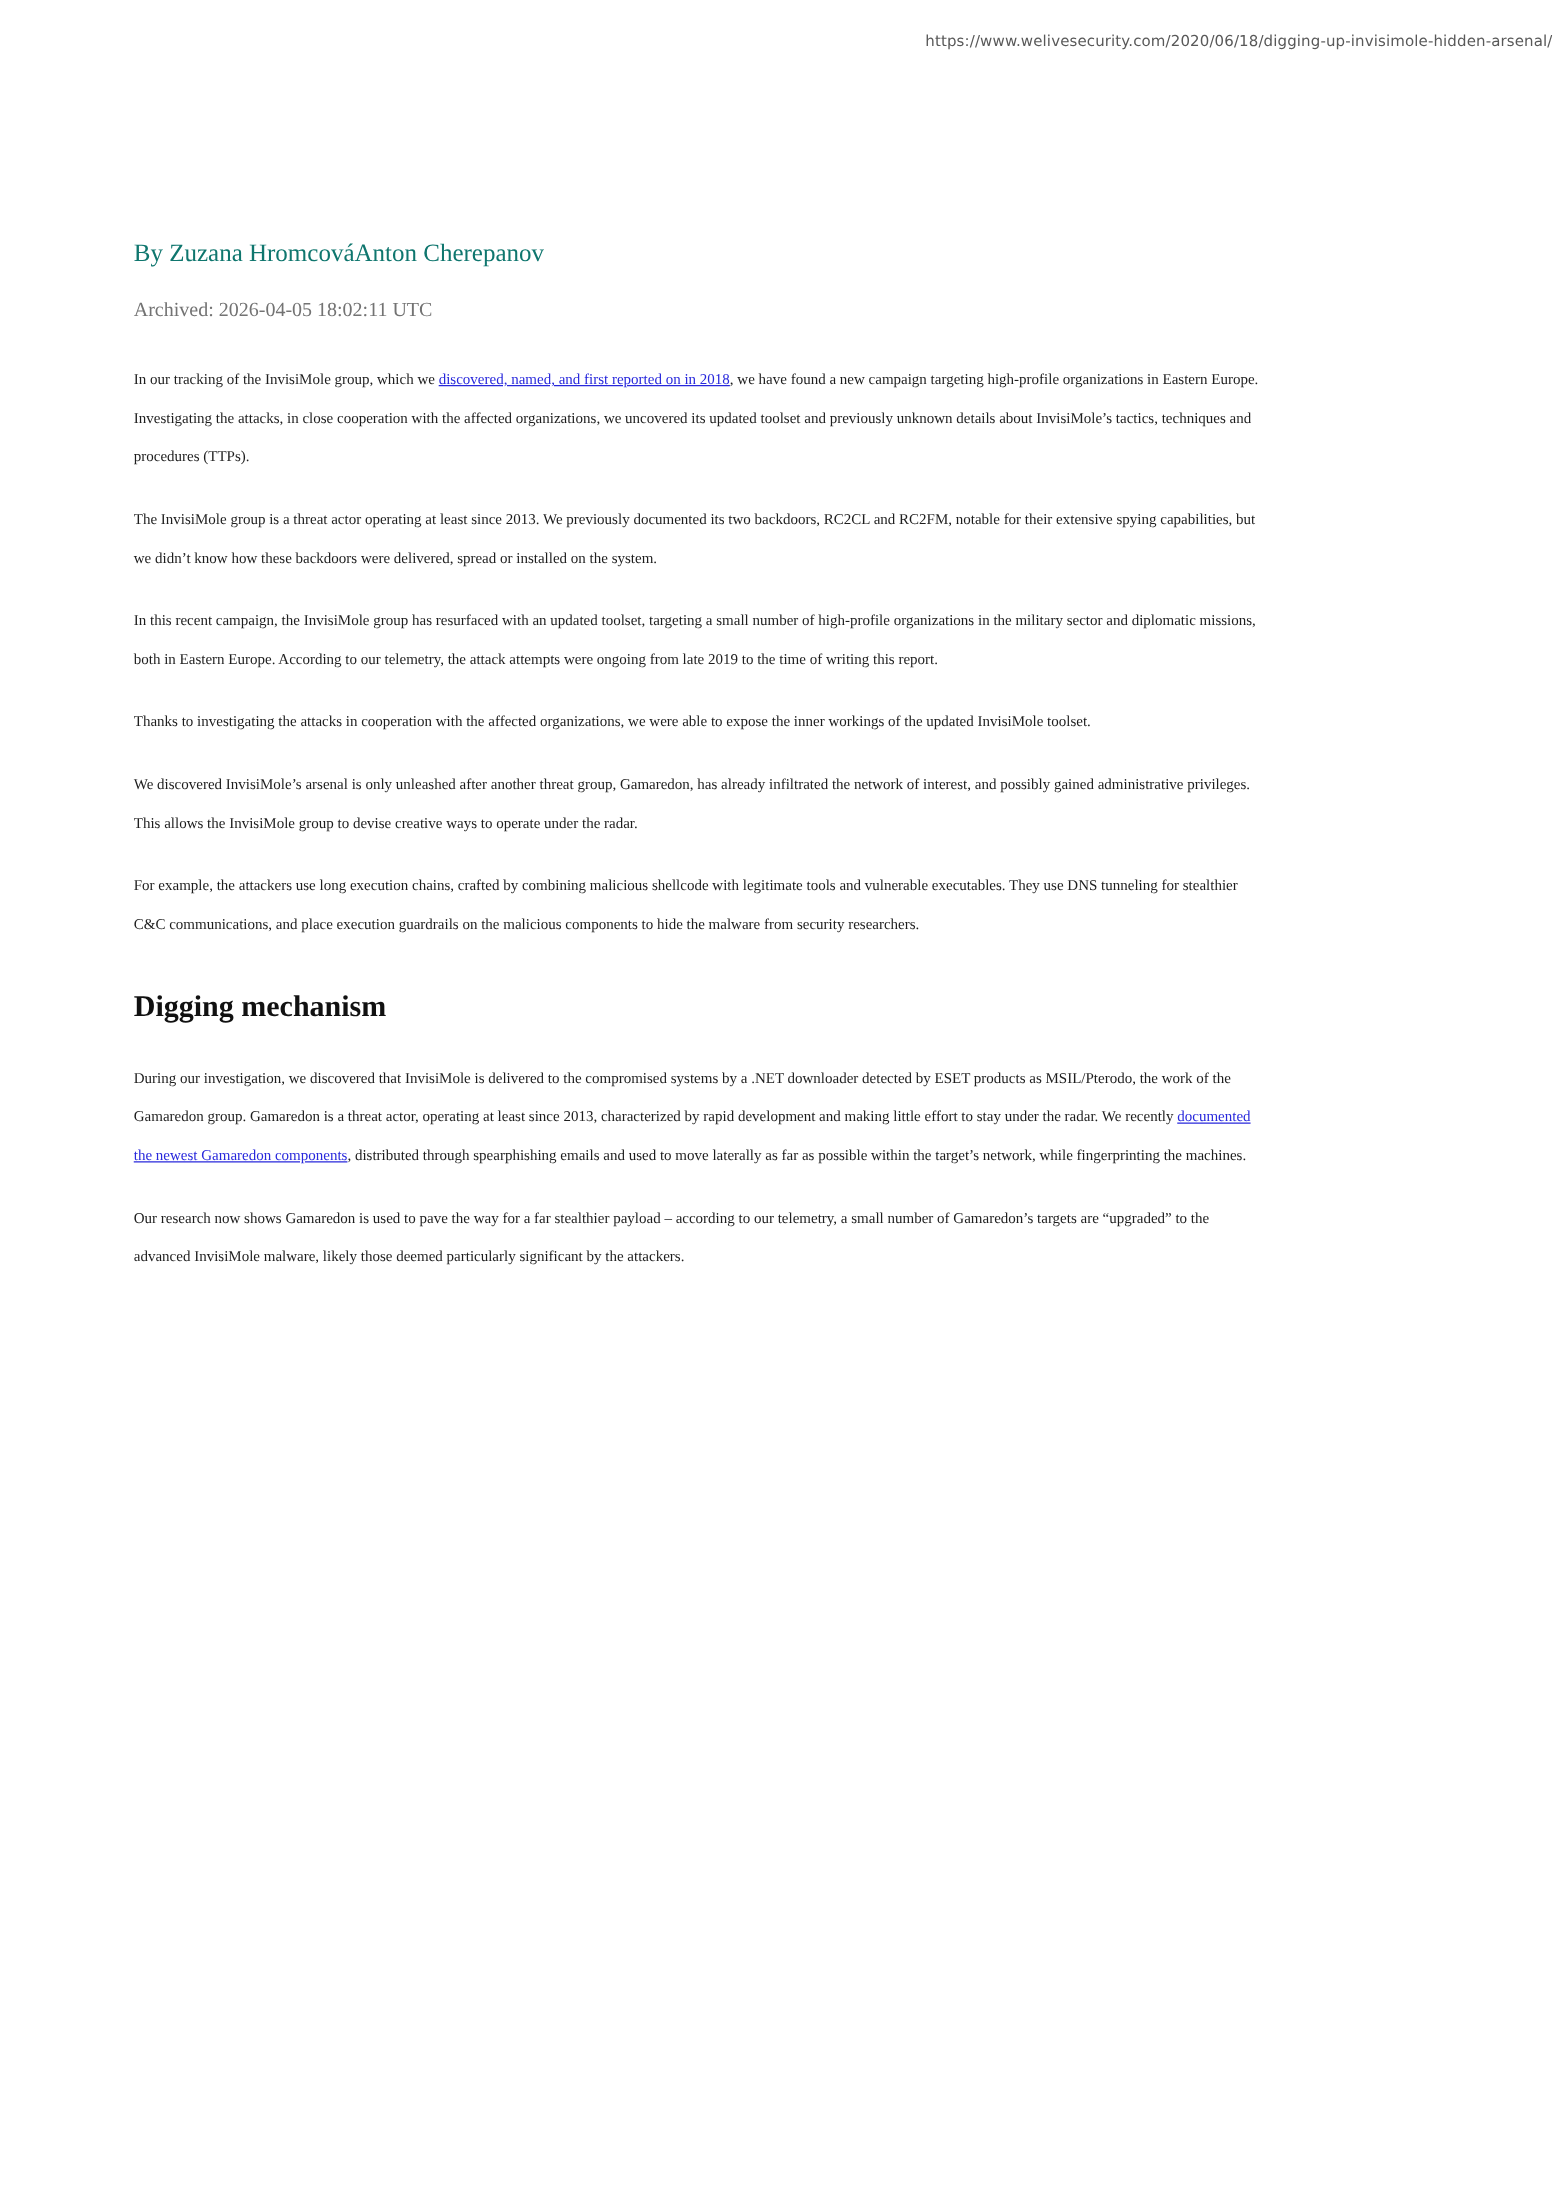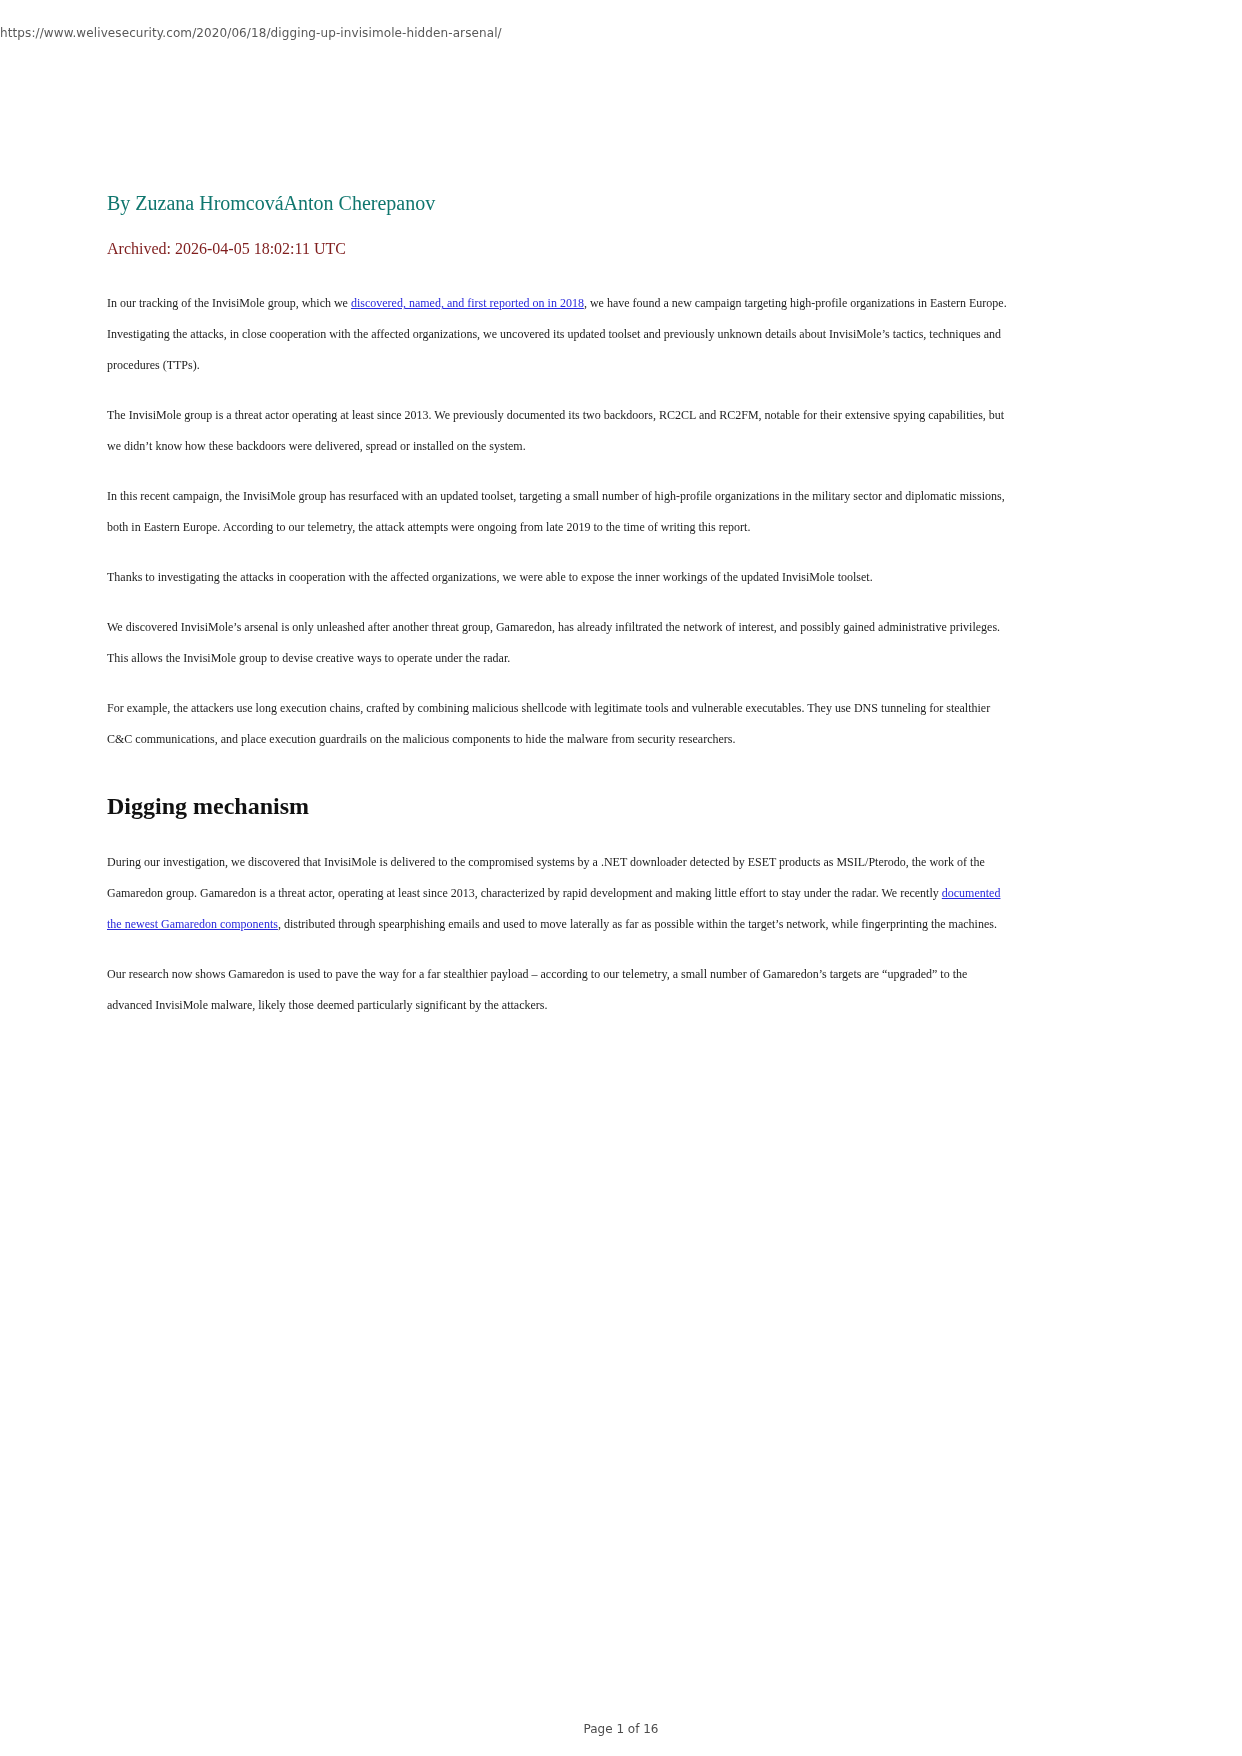--- a/index.html
+++ b/index.html
@@ -10,25 +10,26 @@
   .page {
     position: relative;
     width: 1242px;
     height: 1756px;
     background: #ffffff;
     overflow: hidden;
     font-family: "Liberation Serif", serif;
   }
   .archive-header {
     padding-top: 26px;
-    text-align: left;
+    text-align: right;
     font-family: "DejaVu Sans", sans-serif;
     font-size: 12px;
     color: #595959;
     letter-spacing: 0.1px;
+    margin-left: 39px;
   }
   .article {
     width: 906px;
     margin-left: 107px;
     padding-top: 152px;
   }
   h1.article-title {
     margin: 0 0 24px 0;
     font-size: 31px;
     line-height: 1.2;
@@ -39,21 +40,21 @@
   p.byline {
     margin: 0 0 25px 0;
     font-size: 20px;
     line-height: 22px;
     color: #0f766e;
   }
   p.archived {
     margin: 0 0 29px 0;
     font-size: 16px;
     line-height: 20px;
-    color: #7f1d1d;
+    color: #737373;
   }
   .article-body p {
     margin: 0 0 19px 0;
     font-size: 12px;
     line-height: 31px;
     color: #1d1d1d;
   }
   .article-body a {
     color: var(--link-color, #2828dc);
     text-decoration: underline;
@@ -97,17 +98,14 @@
         <p><span>In this recent campaign, the InvisiMole group has resurfaced with an updated toolset, targeting a small number of high-profile organizations in the military sector and diplomatic missions, both in Eastern Europe. According to our telemetry, the attack attempts were ongoing from late 2019 to the time of writing this report.</span></p>
         <p><span>Thanks to investigating the attacks in cooperation with the affected organizations, we were able to expose the inner workings of the updated InvisiMole toolset.</span></p>
         <p><span>We discovered InvisiMole’s arsenal is only unleashed after another threat group, Gamaredon, has already infiltrated the network of interest, and possibly gained administrative privileges. This allows the InvisiMole group to devise creative ways to operate under the radar.</span></p>
         <p><span>For example, the attackers use long execution chains, crafted by combining malicious shellcode with legitimate tools and vulnerable executables. They use DNS tunneling for stealthier C&amp;C communications, and place execution guardrails on the malicious components to hide the malware from security researchers.</span></p>
         <h2>Digging mechanism</h2>
         <p><span>During our investigation, we discovered that InvisiMole is delivered to the compromised systems by a .NET downloader detected by ESET products as MSIL/Pterodo, the work of the Gamaredon group. Gamaredon is a threat actor, operating at least since 2013, characterized by rapid development and making little effort to stay under the radar. We recently </span><a href="#">documented the newest Gamaredon components</a><span>, distributed through spearphishing emails and used to move laterally as far as possible within the target’s network, while fingerprinting the machines.</span></p>
         <p><span>Our research now shows Gamaredon is used to pave the way for a far stealthier payload – according to our telemetry, a small number of Gamaredon’s targets are “upgraded” to the advanced InvisiMole malware, likely those deemed particularly significant by the attackers.</span></p>
       </div>
   </main>
 
-  <footer class="page-footer">
-    <span>Page 1 of 16</span>
-  </footer>
 
 </div>
 
 </body></html>

